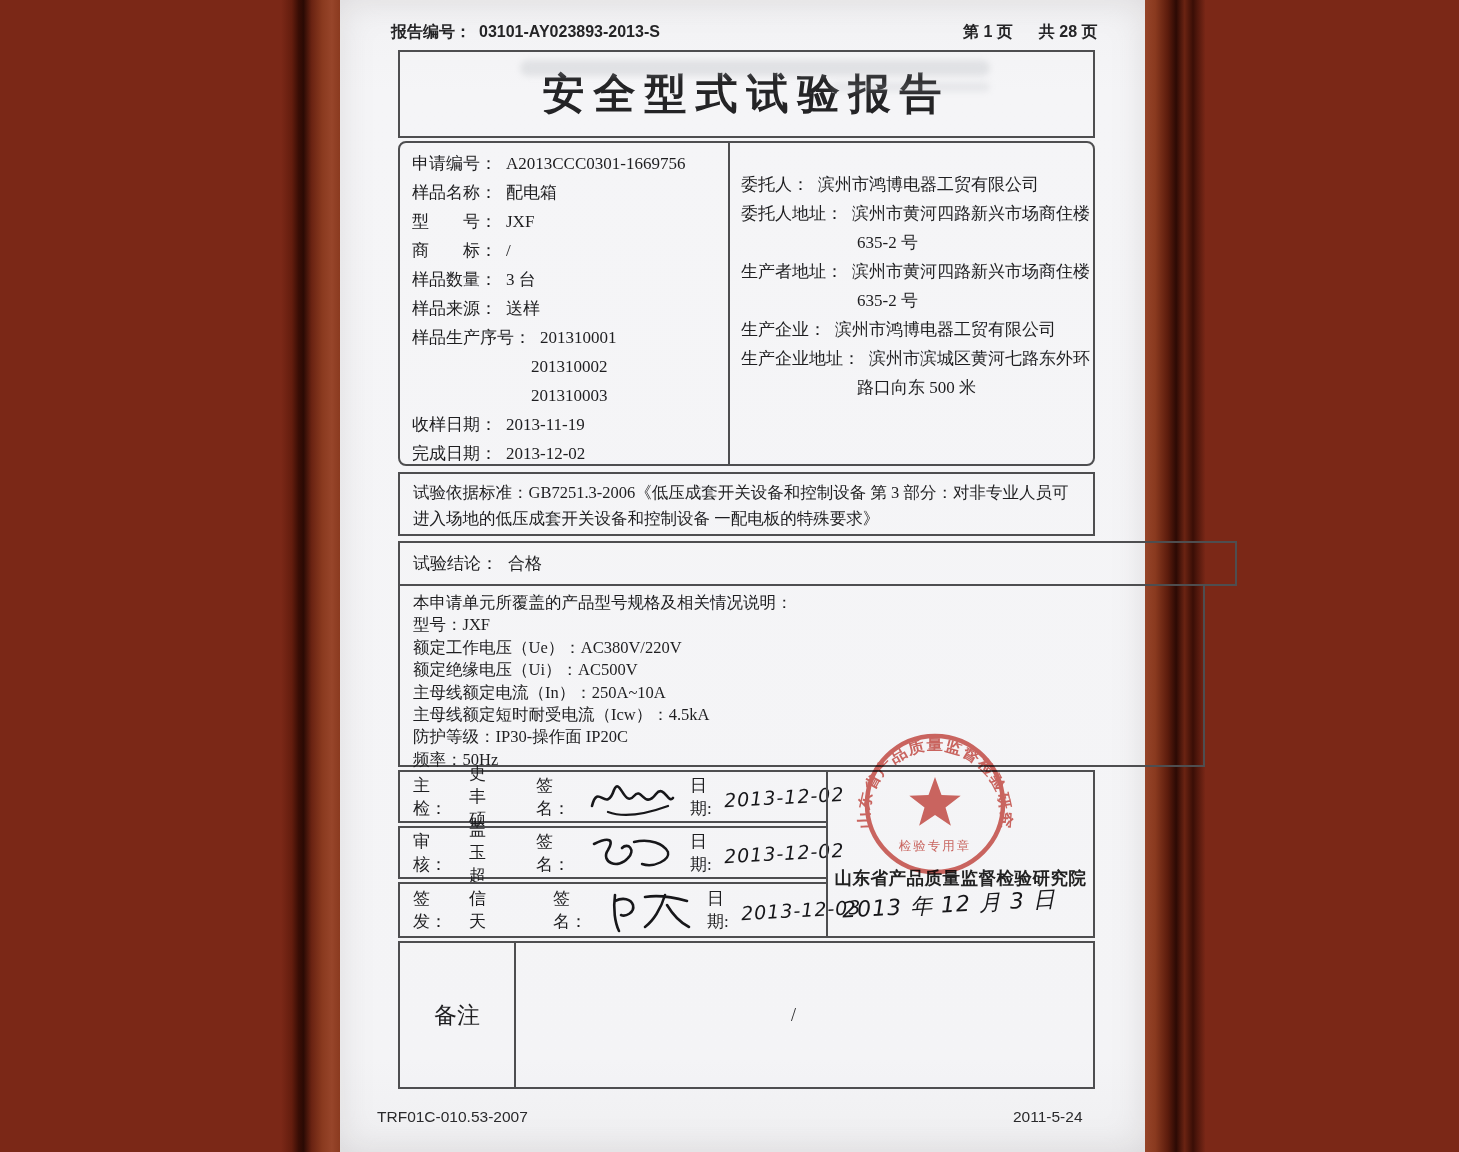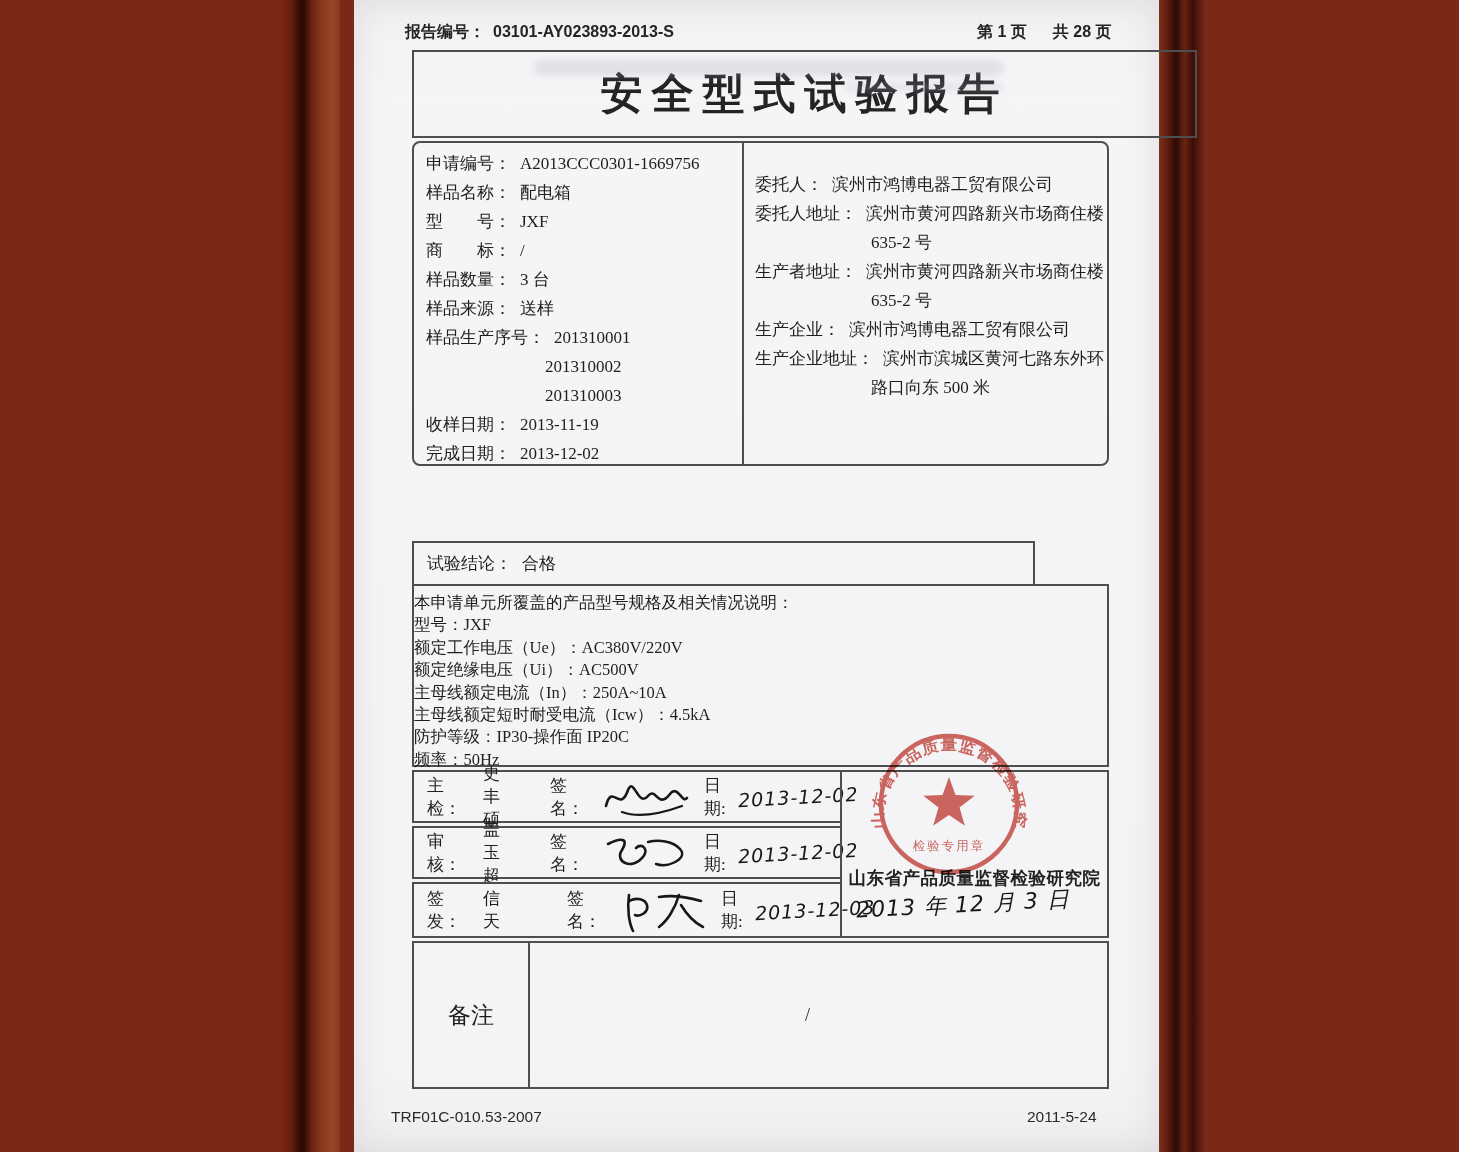--- a/index.html
+++ b/index.html
@@ -11,52 +11,52 @@
   .molding{position:absolute;top:0;height:1152px;}
   .molding.left{left:281px;width:59px;
     background:linear-gradient(90deg,#7b2817 0%,#641d0e 18%,#380d05 30%,#2a0a04 38%,
                #6a2312 52%,#8a3a1f 70%,#97452a 86%,#8a3a1f 100%);}
   .molding.right{left:1144px;width:70px;
     background:linear-gradient(90deg,#97452a 0%,#8a3a1f 16%,#5c1c0d 34%,#2c0a04 46%,
                #6a2312 58%,#3a0e06 70%,#7b2817 88%,#7b2817 100%);}
 
   .paper{position:absolute;left:340px;top:0;width:805px;height:1152px;
          background:linear-gradient(180deg,#f2f2f4 0%,#f5f5f7 8%,#f4f4f6 92%,#efeff1 100%);
-         box-shadow:inset 0 0 34px rgba(120,110,110,.18);margin-left:14px;}
+         box-shadow:inset 0 0 34px rgba(120,110,110,.18);}
 
   .bx{position:absolute;border:2px solid #4e4e50;box-sizing:border-box;}
 
   .hdr{position:absolute;top:22px;font-family:"Liberation Sans","DejaVu Sans",sans-serif;
        font-size:16px;font-weight:600;color:#242426;white-space:nowrap;}
   .hdr .lb{margin-right:8px;}
 
-  .title-box{left:58px;top:50px;width:785px;height:88px;display:flex;
+  .title-box{left:58px;top:50px;width:697px;height:88px;display:flex;
              align-items:center;justify-content:center;}
   .doc-title{font-size:42px;font-weight:700;letter-spacing:9px;color:#242426;}
   .ghost{position:absolute;left:120px;top:8px;width:470px;height:16px;border-radius:8px;
          background:#aeb2b8;opacity:.28;filter:blur(3px);}
   .ghost2{position:absolute;left:430px;top:30px;width:160px;height:10px;border-radius:6px;
          background:#b5b9bf;opacity:.22;filter:blur(3px);}
 
   .info-table{left:58px;top:141px;width:697px;height:325px;border-radius:8px;}
   .cell-l{position:absolute;left:0;top:0;width:330px;height:100%;box-sizing:border-box;
           border-right:2px solid #4e4e50;padding:6px 8px 0 12px;}
   .cell-r{position:absolute;left:330px;top:0;right:0;height:100%;box-sizing:border-box;
           padding:27px 6px 0 11px;}
   .ln{line-height:29px;font-size:17px;white-space:nowrap;}
   .ln .lb{margin-right:9px;}
   .ind-serial{padding-left:119px;}
   .ind-addr{padding-left:116px;}
 
   .std-box{left:58px;top:472px;width:697px;height:64px;padding:6px 13px;font-size:16.5px;
            line-height:26px;}
-  .concl-box{left:58px;top:541px;width:623px;height:45px;padding:9px 13px;font-size:17px;}
+  .concl-box{left:58px;top:541px;width:839px;height:45px;padding:9px 13px;font-size:17px;}
   .concl-box .lb{margin-right:10px;}
 
-  .prod-box{left:58px;top:584px;width:697px;height:183px;padding:6px 0;}
+  .prod-box{left:58px;top:584px;width:807px;height:183px;padding:6px 13px;}
   .pln{line-height:22.4px;font-size:16.5px;white-space:nowrap;}
 
   .sigrow{left:58px;width:430px;height:53px;display:flex;align-items:center;
           padding-left:13px;overflow:visible;gap:12px;}
   .sigrow .role{font-size:17px;margin-right:10px;}
   .sigrow .name{font-size:17px;}
   .sigrow .sig-lab{font-size:17px;margin-left:38px;}
   .sigrow .date-lab{font-size:17px;margin-left:2px;}
   .hand{font-family:"DejaVu Sans",sans-serif;font-style:italic;font-size:19px;
         color:#17171a;transform:rotate(-3deg);white-space:nowrap;letter-spacing:1px;}
@@ -121,20 +121,23 @@
         <div class="ln"><span class="lb">委托人地址：</span><span>滨州市黄河四路新兴市场商住楼</span></div>
         <div class="ln ind-addr">635-2 号</div>
         <div class="ln"><span class="lb">生产者地址：</span><span>滨州市黄河四路新兴市场商住楼</span></div>
         <div class="ln ind-addr">635-2 号</div>
         <div class="ln"><span class="lb">生产企业：</span><span>滨州市鸿博电器工贸有限公司</span></div>
         <div class="ln"><span class="lb">生产企业地址：</span><span>滨州市滨城区黄河七路东外环</span></div>
         <div class="ln ind-addr">路口向东 500 米</div>
       </div>
     </div>
 
+    <div class="bx std-box">
+      <div>试验依据标准：GB7251.3-2006《低压成套开关设备和控制设备 第 3 部分：对非专业人员可进入场地的低压成套开关设备和控制设备 一配电板的特殊要求》</div>
+    </div>
 
     <div class="bx concl-box">
       <span class="lb">试验结论：</span><span>合格</span>
     </div>
 
     <div class="bx prod-box">
       <div class="pln">本申请单元所覆盖的产品型号规格及相关情况说明：</div>
       <div class="pln">型号：JXF</div>
       <div class="pln">额定工作电压（Ue）：AC380V/220V</div>
       <div class="pln">额定绝缘电压（Ui）：AC500V</div>

